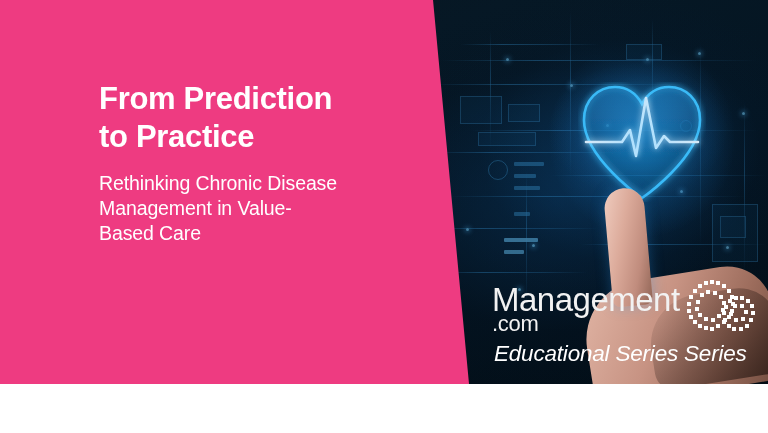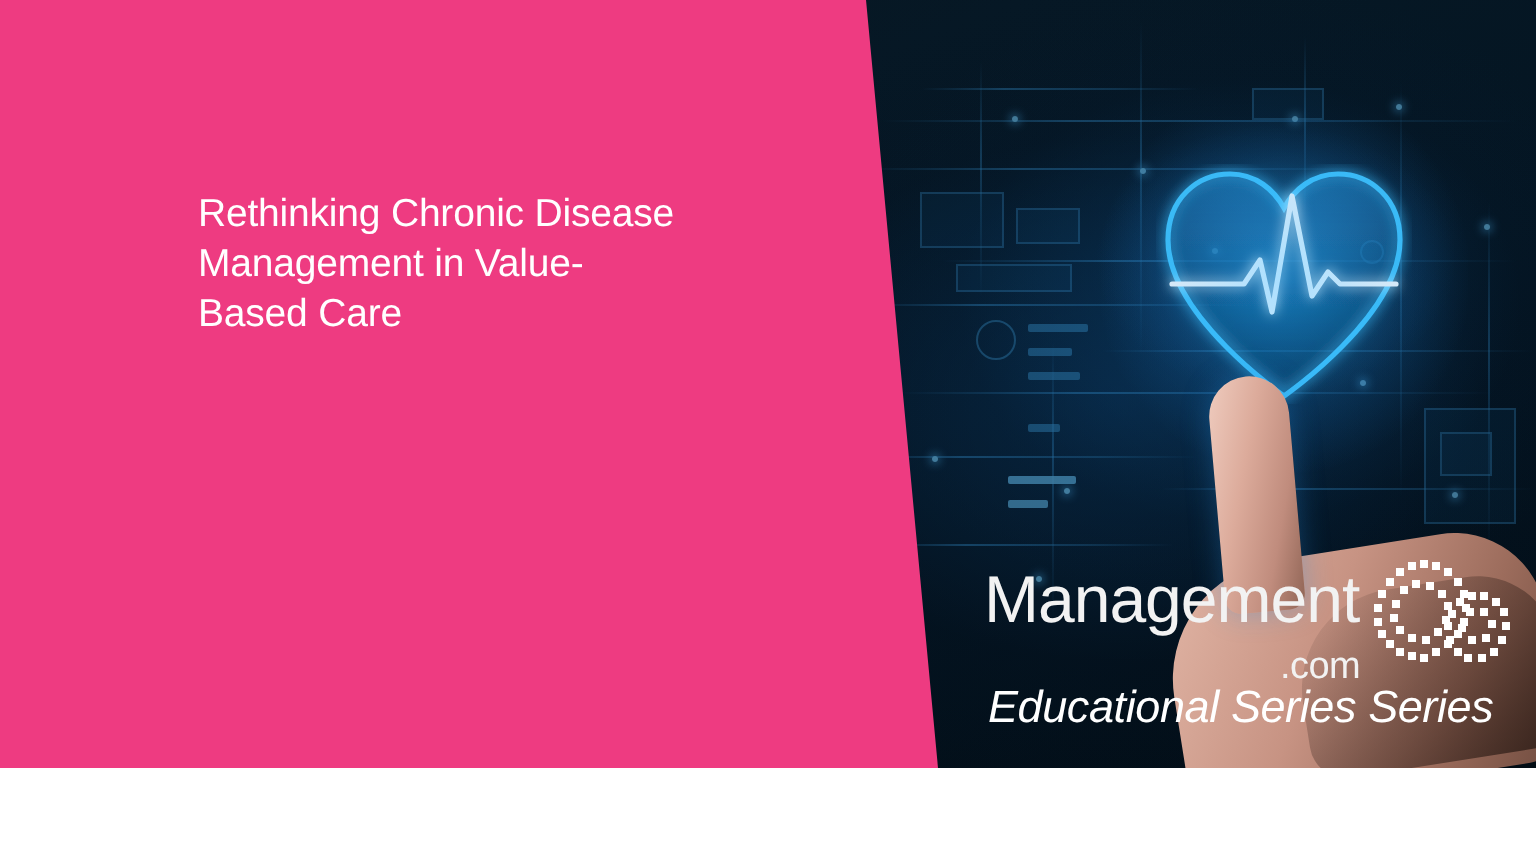--- a/index.html
+++ b/index.html
@@ -211,27 +211,27 @@
   .vbc-light {
     color: #f2f2f2;
     font-family: "Liberation Sans", sans-serif;
     font-weight: normal;
     font-size: 33px;
     letter-spacing: -0.5px;
   }
   .vbc-dotcom {
     position: absolute;
     left: 0;
-    top: 40px;
+    top: 28px;
     width: 188px;
-    text-align: right;
+    text-align: left;
     color: #f2f2f2;
     font-family: "Liberation Sans", sans-serif;
     font-weight: normal;
-    font-size: 19px;
+    font-size: 22px;
     letter-spacing: -0.3px;
   }
   .vbc-tagline {
     position: absolute;
     left: 2px;
     top: 58px;
     color: #ffffff;
     font-family: "Liberation Sans", sans-serif;
     font-style: italic;
     font-weight: normal;
@@ -342,20 +342,22 @@
       <div class="hand">
         <div class="knuckles"></div>
         <div class="knuckle-shade"></div>
         <div class="finger"></div>
       </div>
     </div>
 
     <div class="pink-panel"></div>
 
     <div class="headline-block">
+      <h1 class="slide-title">From Prediction
+to Practice</h1>
       <p class="slide-subtitle">Rethinking Chronic Disease
 Management in Value-
 Based Care</p>
     </div>
 
     <div class="vbc-lockup">
       <div class="vbc-line">
           <span class="vbc-light">Management</span>
       </div>
       <div class="vbc-dotcom">.com</div>

